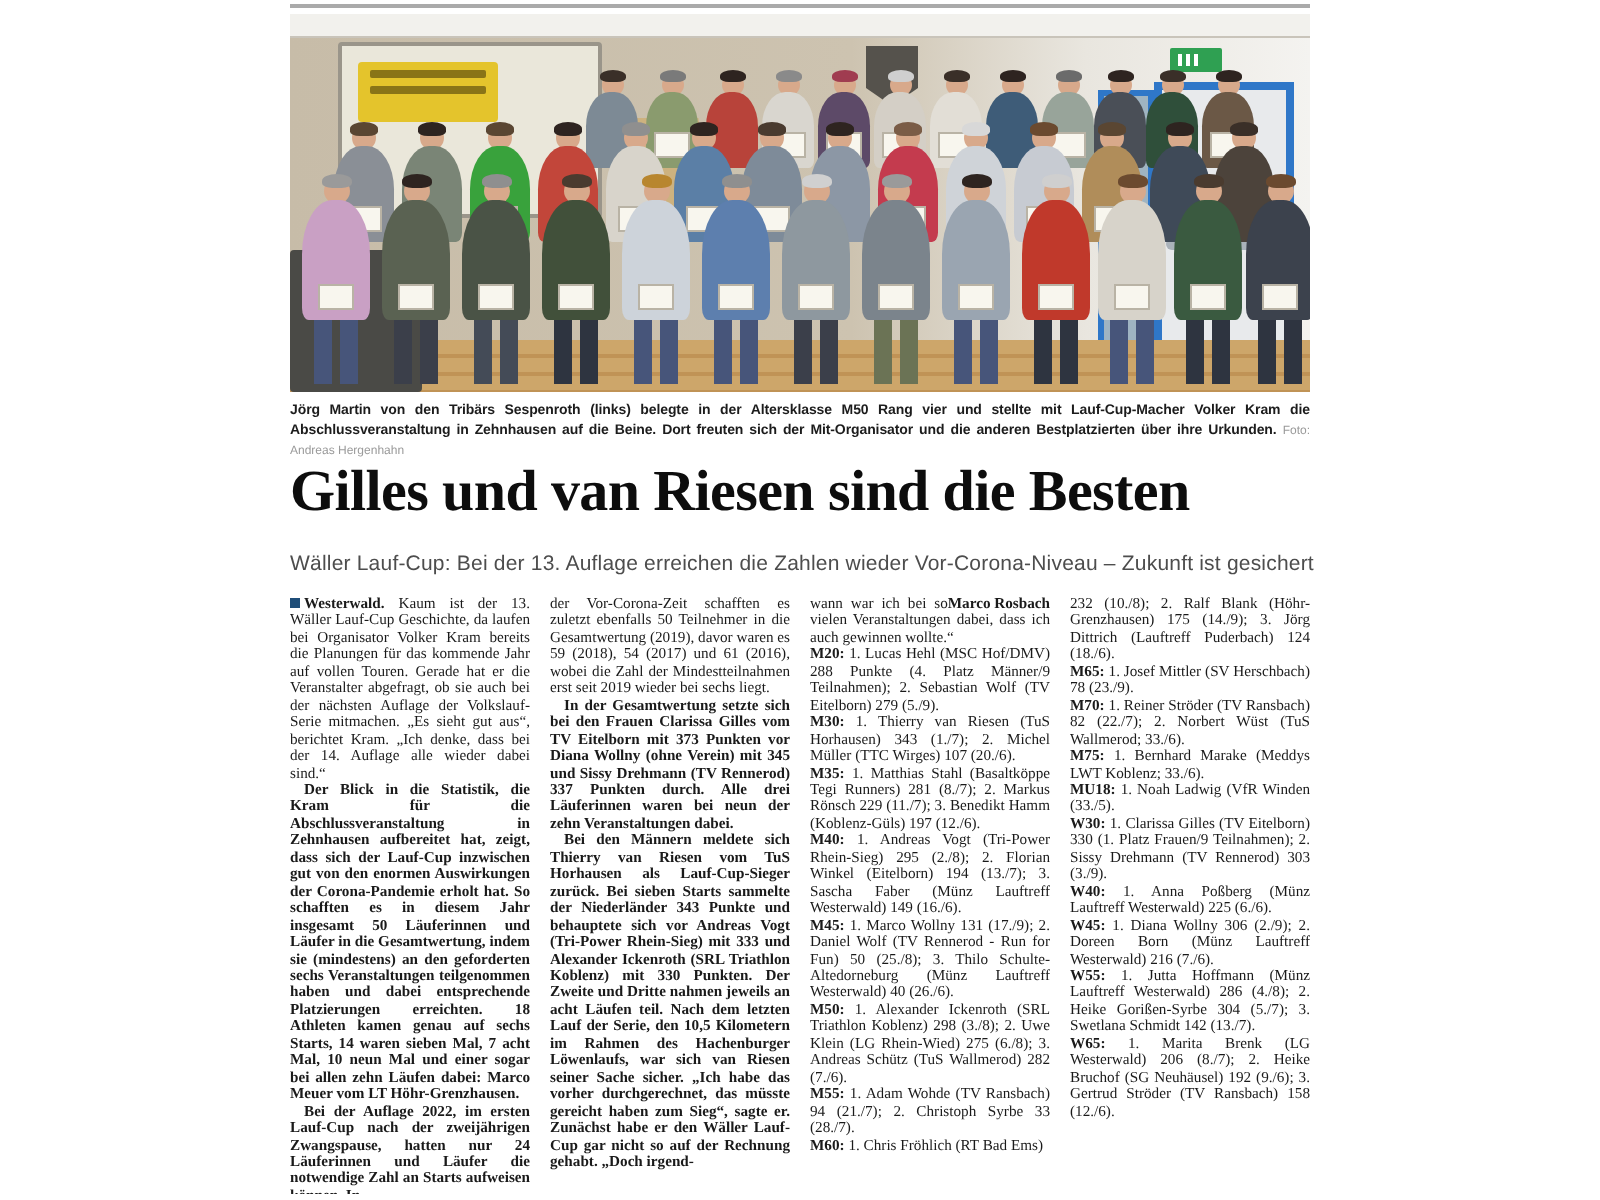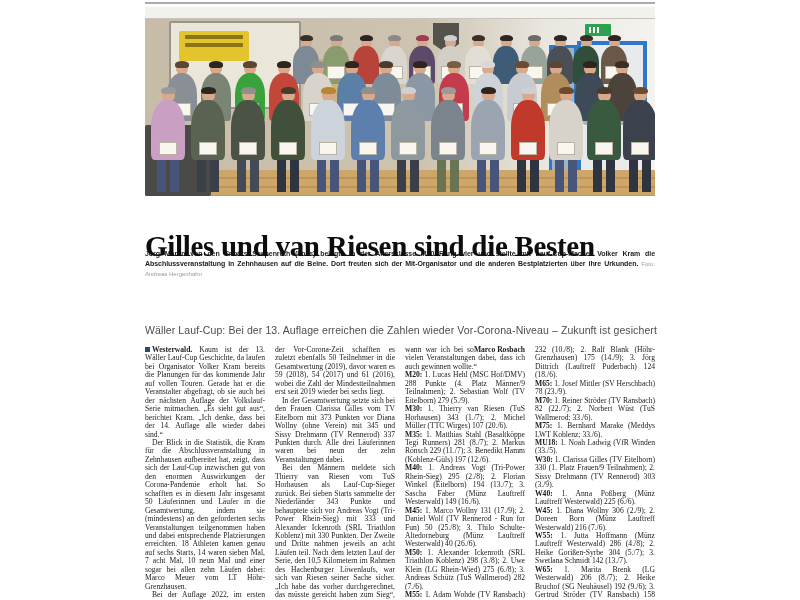--- a/index.html
+++ b/index.html
@@ -1,18 +1,18 @@
 <!DOCTYPE html>
 <html><head>
 <meta charset="utf-8">
 <style>
   html,body{margin:0;padding:0;background:#fff;}
   .page{position:relative;width:800px;height:600px;background:#ffffff;overflow:hidden;
         font-family:"Liberation Serif",serif;color:#1a1a1a;}
-  .content{position:absolute;left:145px;width:510px;margin-top:48px;}
+  .content{position:absolute;left:145px;width:510px;}
 
   .top-rule{position:absolute;left:145px;top:2px;width:510px;height:2px;background:#aaaaaa;}
 
   
   .photo{position:absolute;left:145px;top:7px;width:510px;height:189px;overflow:hidden;
          background:linear-gradient(90deg,#c7bca8 0%,#cdc3b0 55%,#e9e6df 78%,#f4f3f0 100%);}
   .ceiling{position:absolute;left:0;top:0;width:100%;height:11px;background:#f2f1ed;border-bottom:1px solid #c9c4ba;}
   .screen{position:absolute;left:24px;top:14px;width:128px;height:84px;background:#eae7da;
           border:2px solid #9a958a;border-radius:2px;}
   .slide{position:absolute;left:8px;top:8px;width:70px;height:30px;background:#e4c42c;border-radius:2px;}
@@ -47,21 +47,21 @@
   
   .headline{position:absolute;top:229px;margin:0;font-family:"Liberation Serif",serif;
             font-weight:bold;font-size:29px;line-height:34px;color:#0d0d0d;letter-spacing:-0.3px;white-space:nowrap;}
   .subheadline{position:absolute;top:276px;font-family:"Liberation Sans",sans-serif;
                font-size:10.5px;color:#4d4d4d;letter-spacing:0.1px;white-space:nowrap;}
 
   
   .body{position:absolute;top:298px;height:299px;display:flex;gap:10px;overflow:hidden;}
   .col{width:120px;height:299px;overflow:hidden;font-size:7.6px;line-height:8.45px;text-align:justify;}
   .col p{margin:0;}
-  .col p.ind{text-indent:7px;}
+  .col p.ind{text-indent:7px;font-weight:bold;}
   .lead-square{display:inline-block;width:5px;height:5px;margin-right:2px;position:relative;top:-0.5px;}
   .lead-loc{font-weight:bold;}
   .author{float:right;font-weight:bold;}
   .results-heading{font-family:"Liberation Sans",sans-serif;font-weight:bold;font-size:7.4px;
                    margin:5px 0 3px 0 !important;text-align:left;}
   p.result{margin:0;}
   .rlabel{font-weight:bold;}
 </style>
 </head>
 <body>

